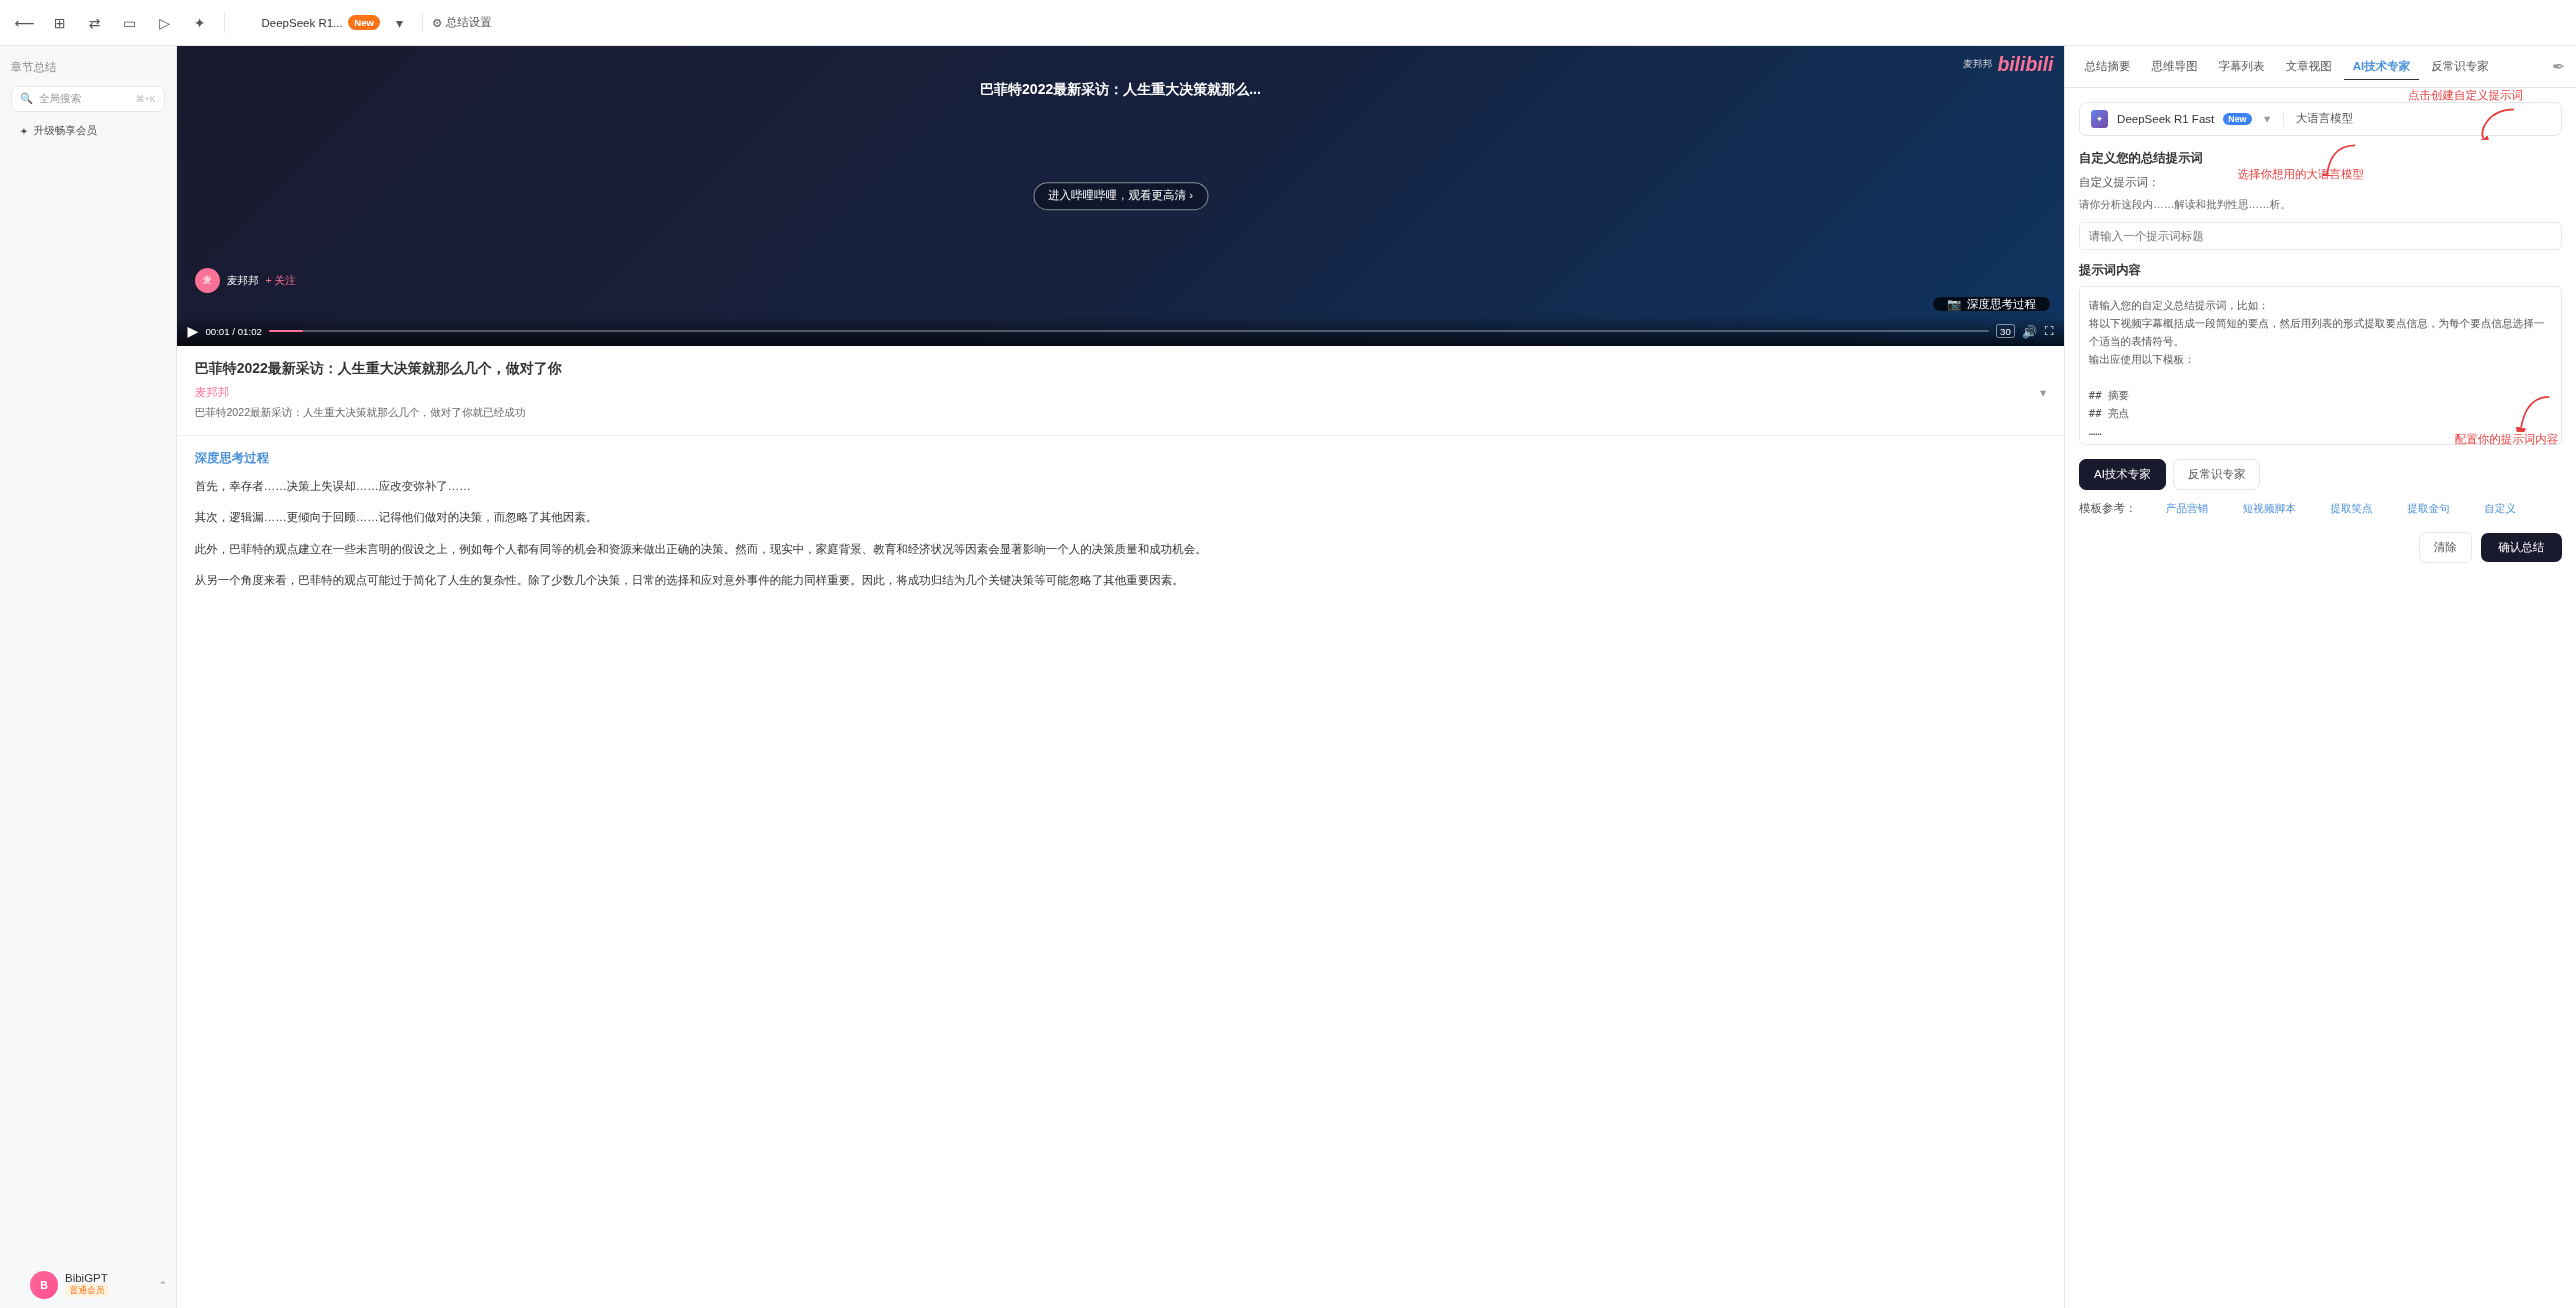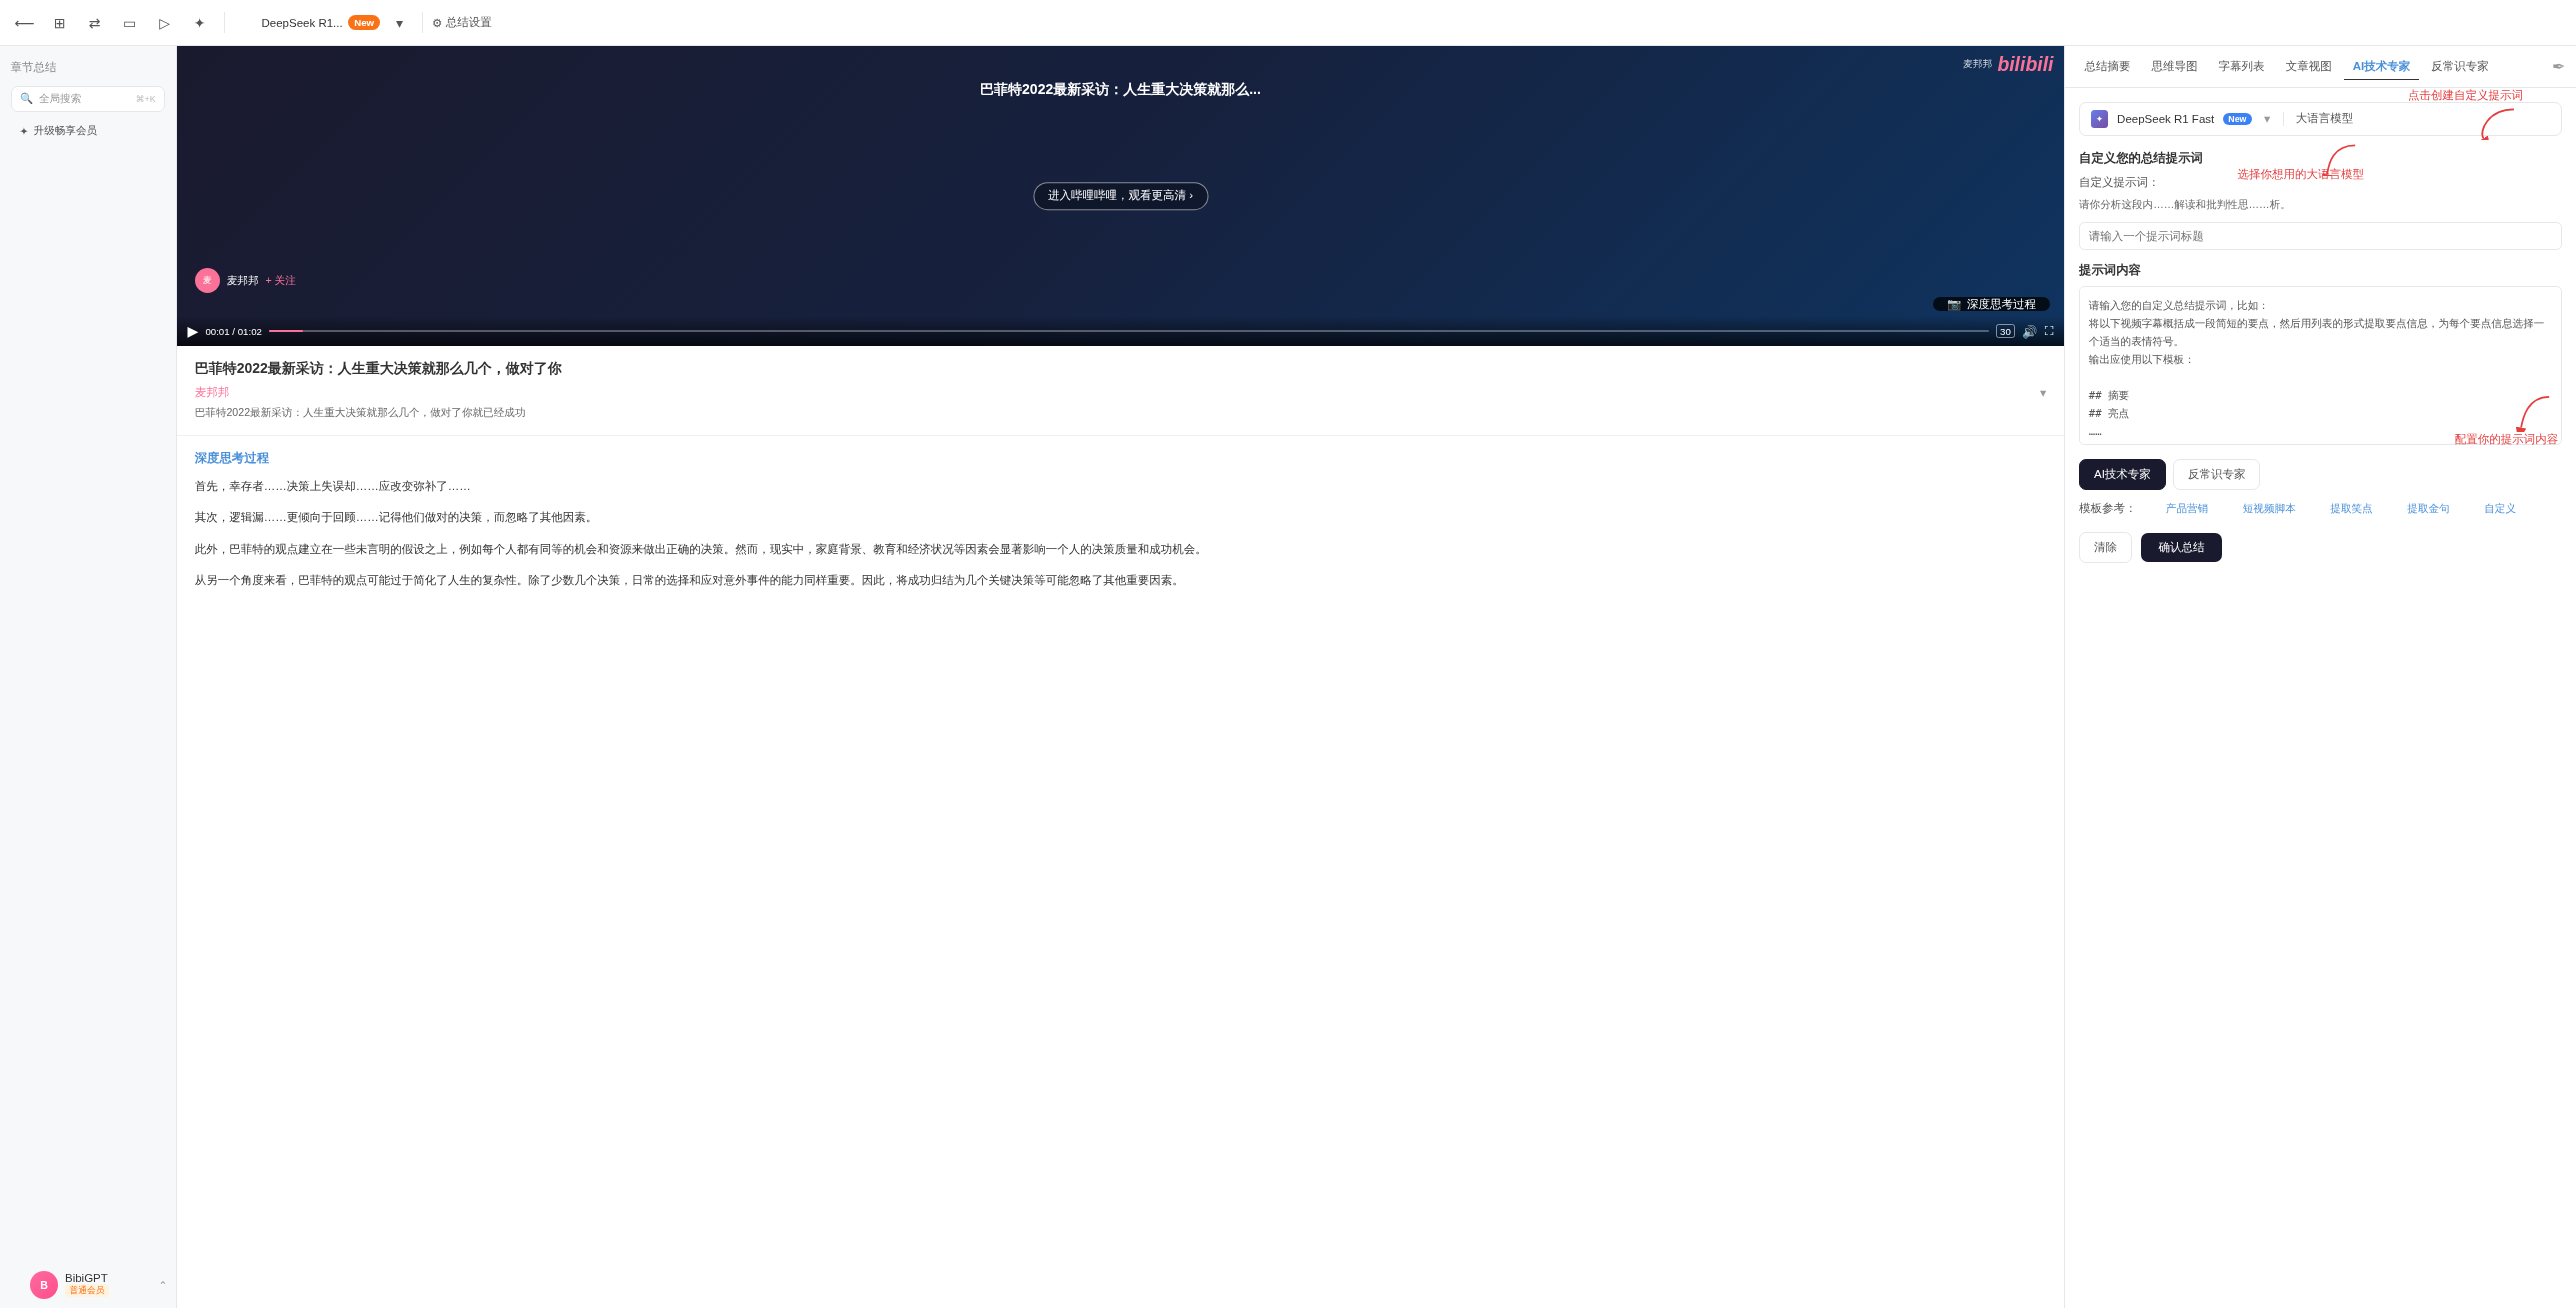--- a/index.html
+++ b/index.html
@@ -95,21 +95,21 @@
     .expert-btn { padding: 7px 14px; border-radius: 7px; border: 0.9px solid #e5e7eb; font-size: 11.5px; cursor: pointer; background: #fff; color: #333; }
     .expert-btn.active { background: #1a1a2e; color: #fff; border-color: #1a1a2e; }
     .expert-btn.secondary { background: #fff; color: #555; }
 
     
     .template-row { display: flex; align-items: center; gap: 24px; flex-wrap: wrap; margin-bottom: 14px; }
     .template-label { font-size: 11.5px; color: #555; white-space: nowrap; }
     .template-tag { font-size: 10.6px; color: #4a90d9; cursor: pointer; padding: 1.8px 5.3px; border-radius: 3.5px; }
 
     
-    .action-row { display: flex; align-items: center; gap: 8.8px; margin-top: 7px; }
+    .action-row { display: flex; align-items: center; justify-content: flex-end; gap: 8.8px; margin-top: 7px; }
     .clear-btn { padding: 7px 14px; border: 0.9px solid #e5e7eb; border-radius: 7px; background: #fff; color: #555; font-size: 11.5px; cursor: pointer; }
     .confirm-btn { padding: 7px 17.7px; border-radius: 7px; background: #1a1a2e; color: #fff; font-size: 11.5px; cursor: pointer; border: none; font-weight: 500; }
 
     .sidebar-relative { position: relative; height: 100%; }
   </style>
 </head>
 <body>
 
 <div class="top-bar">
   <div class="top-bar-left">

